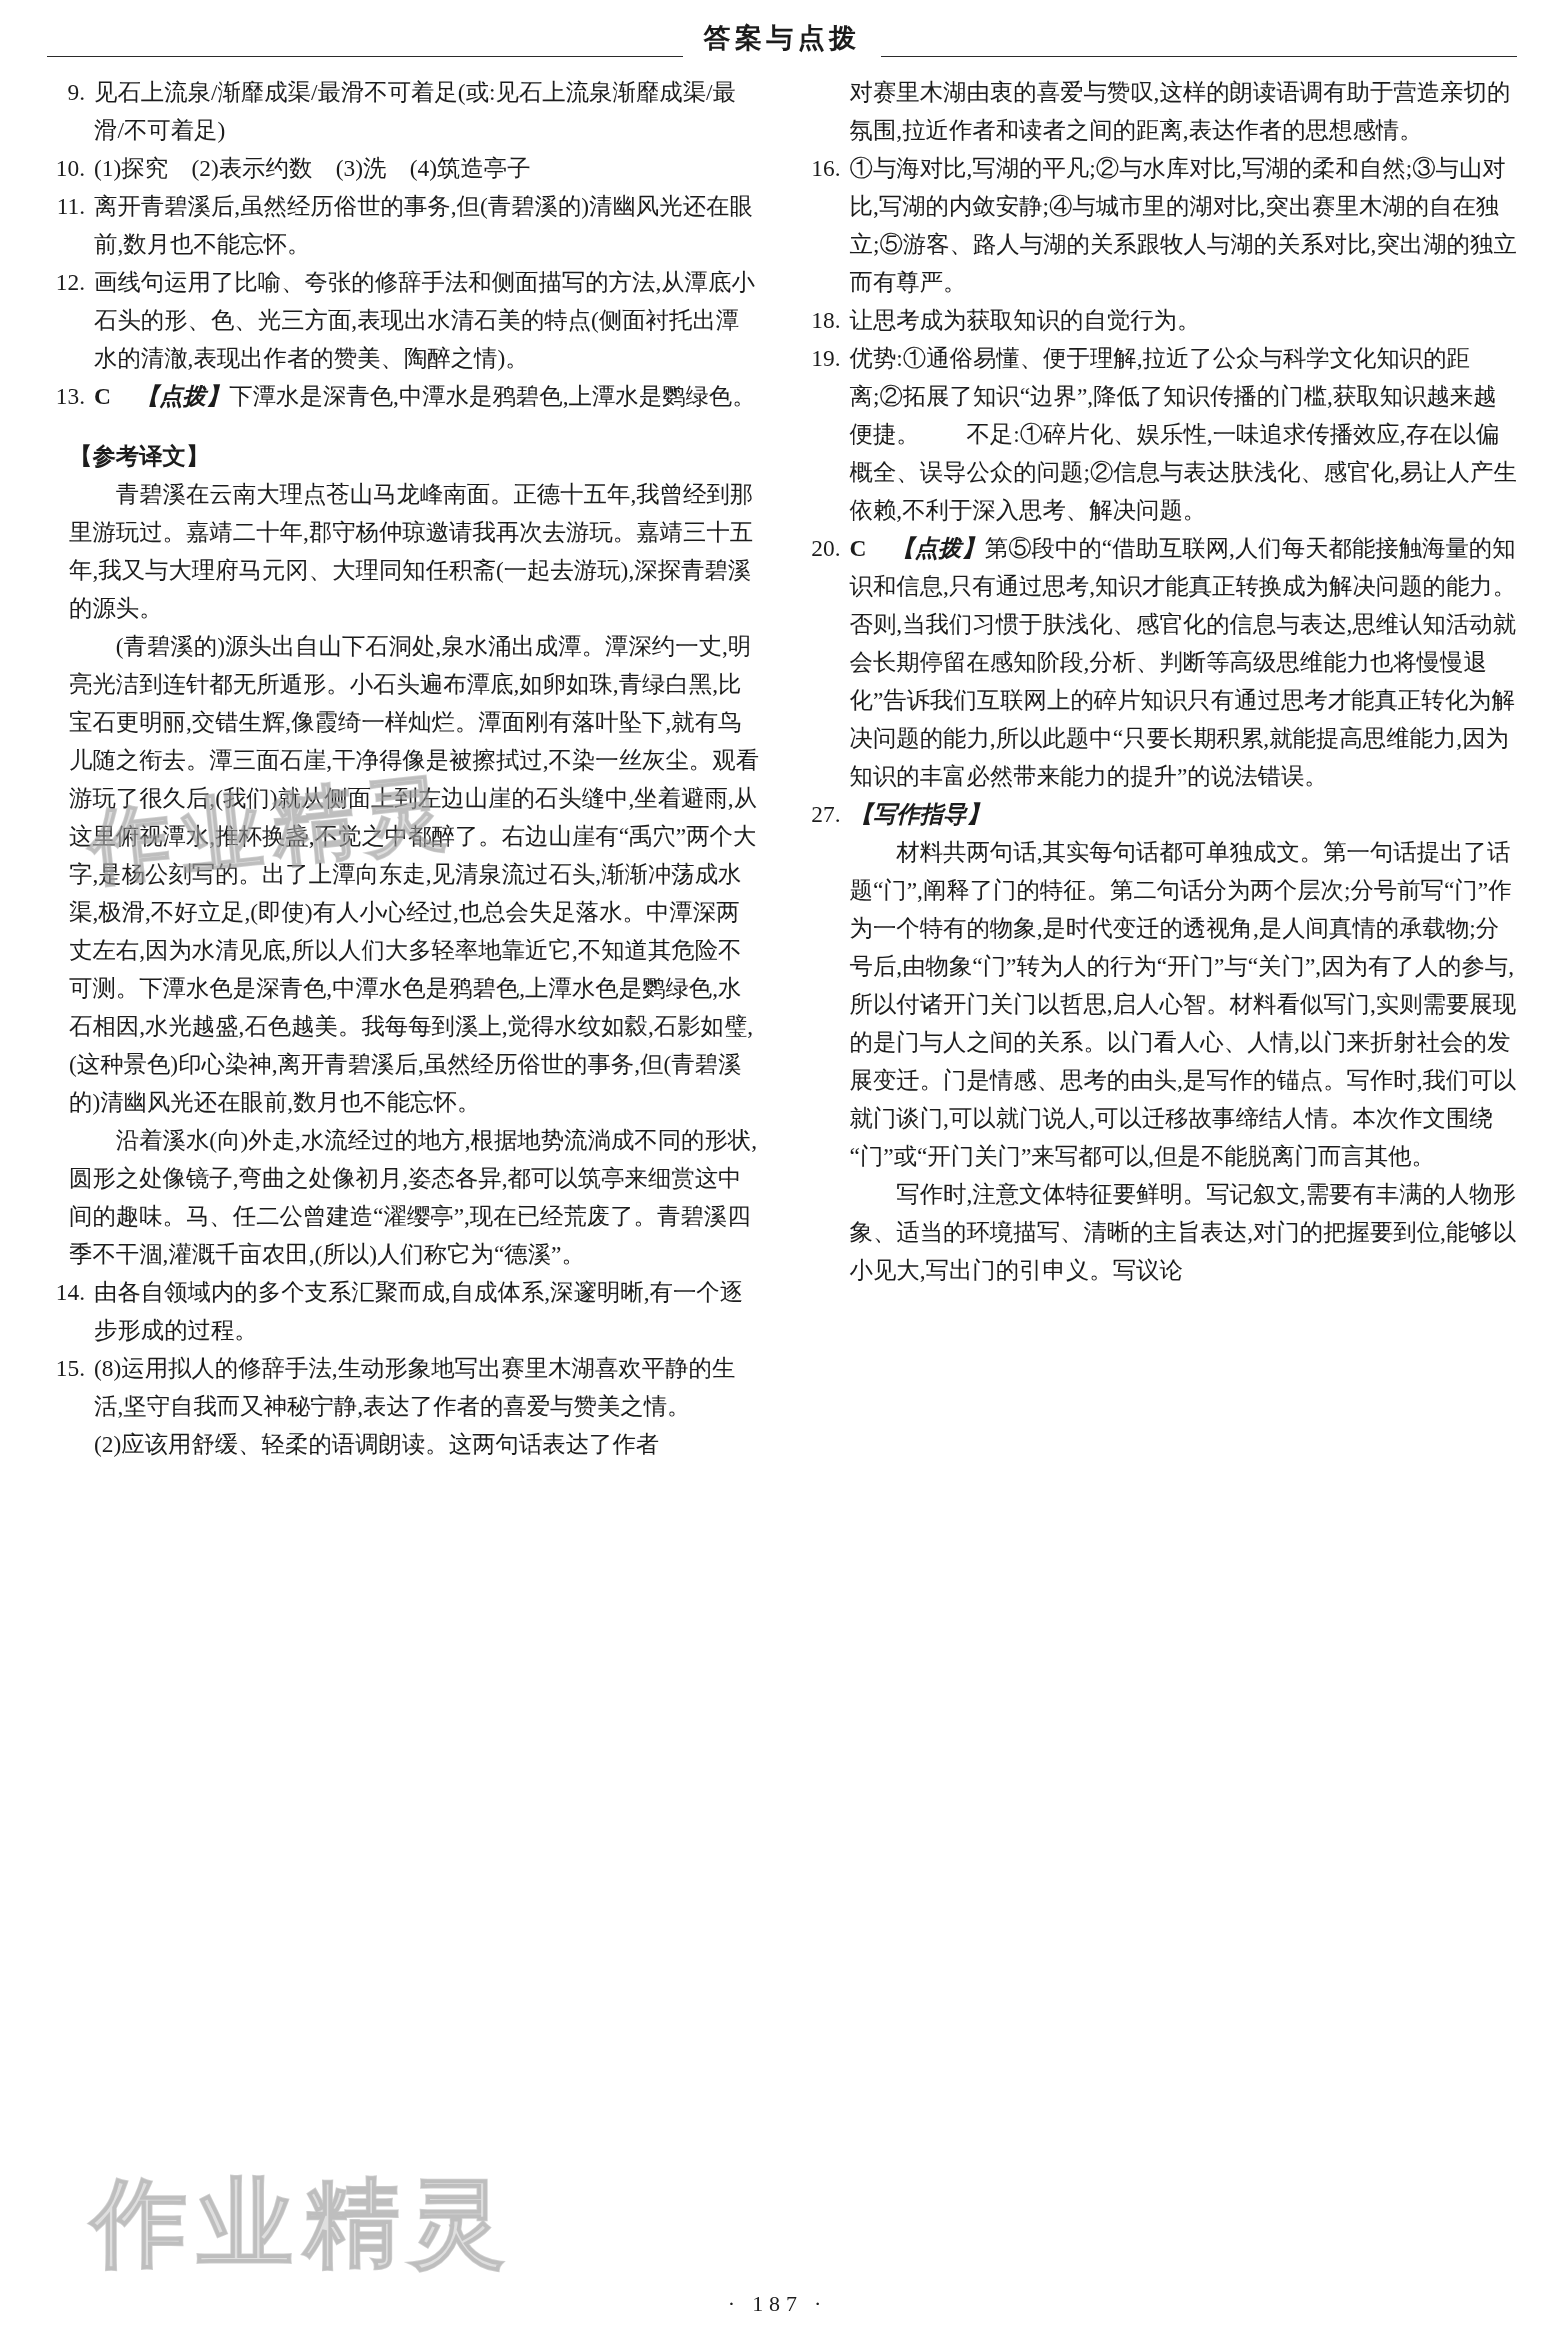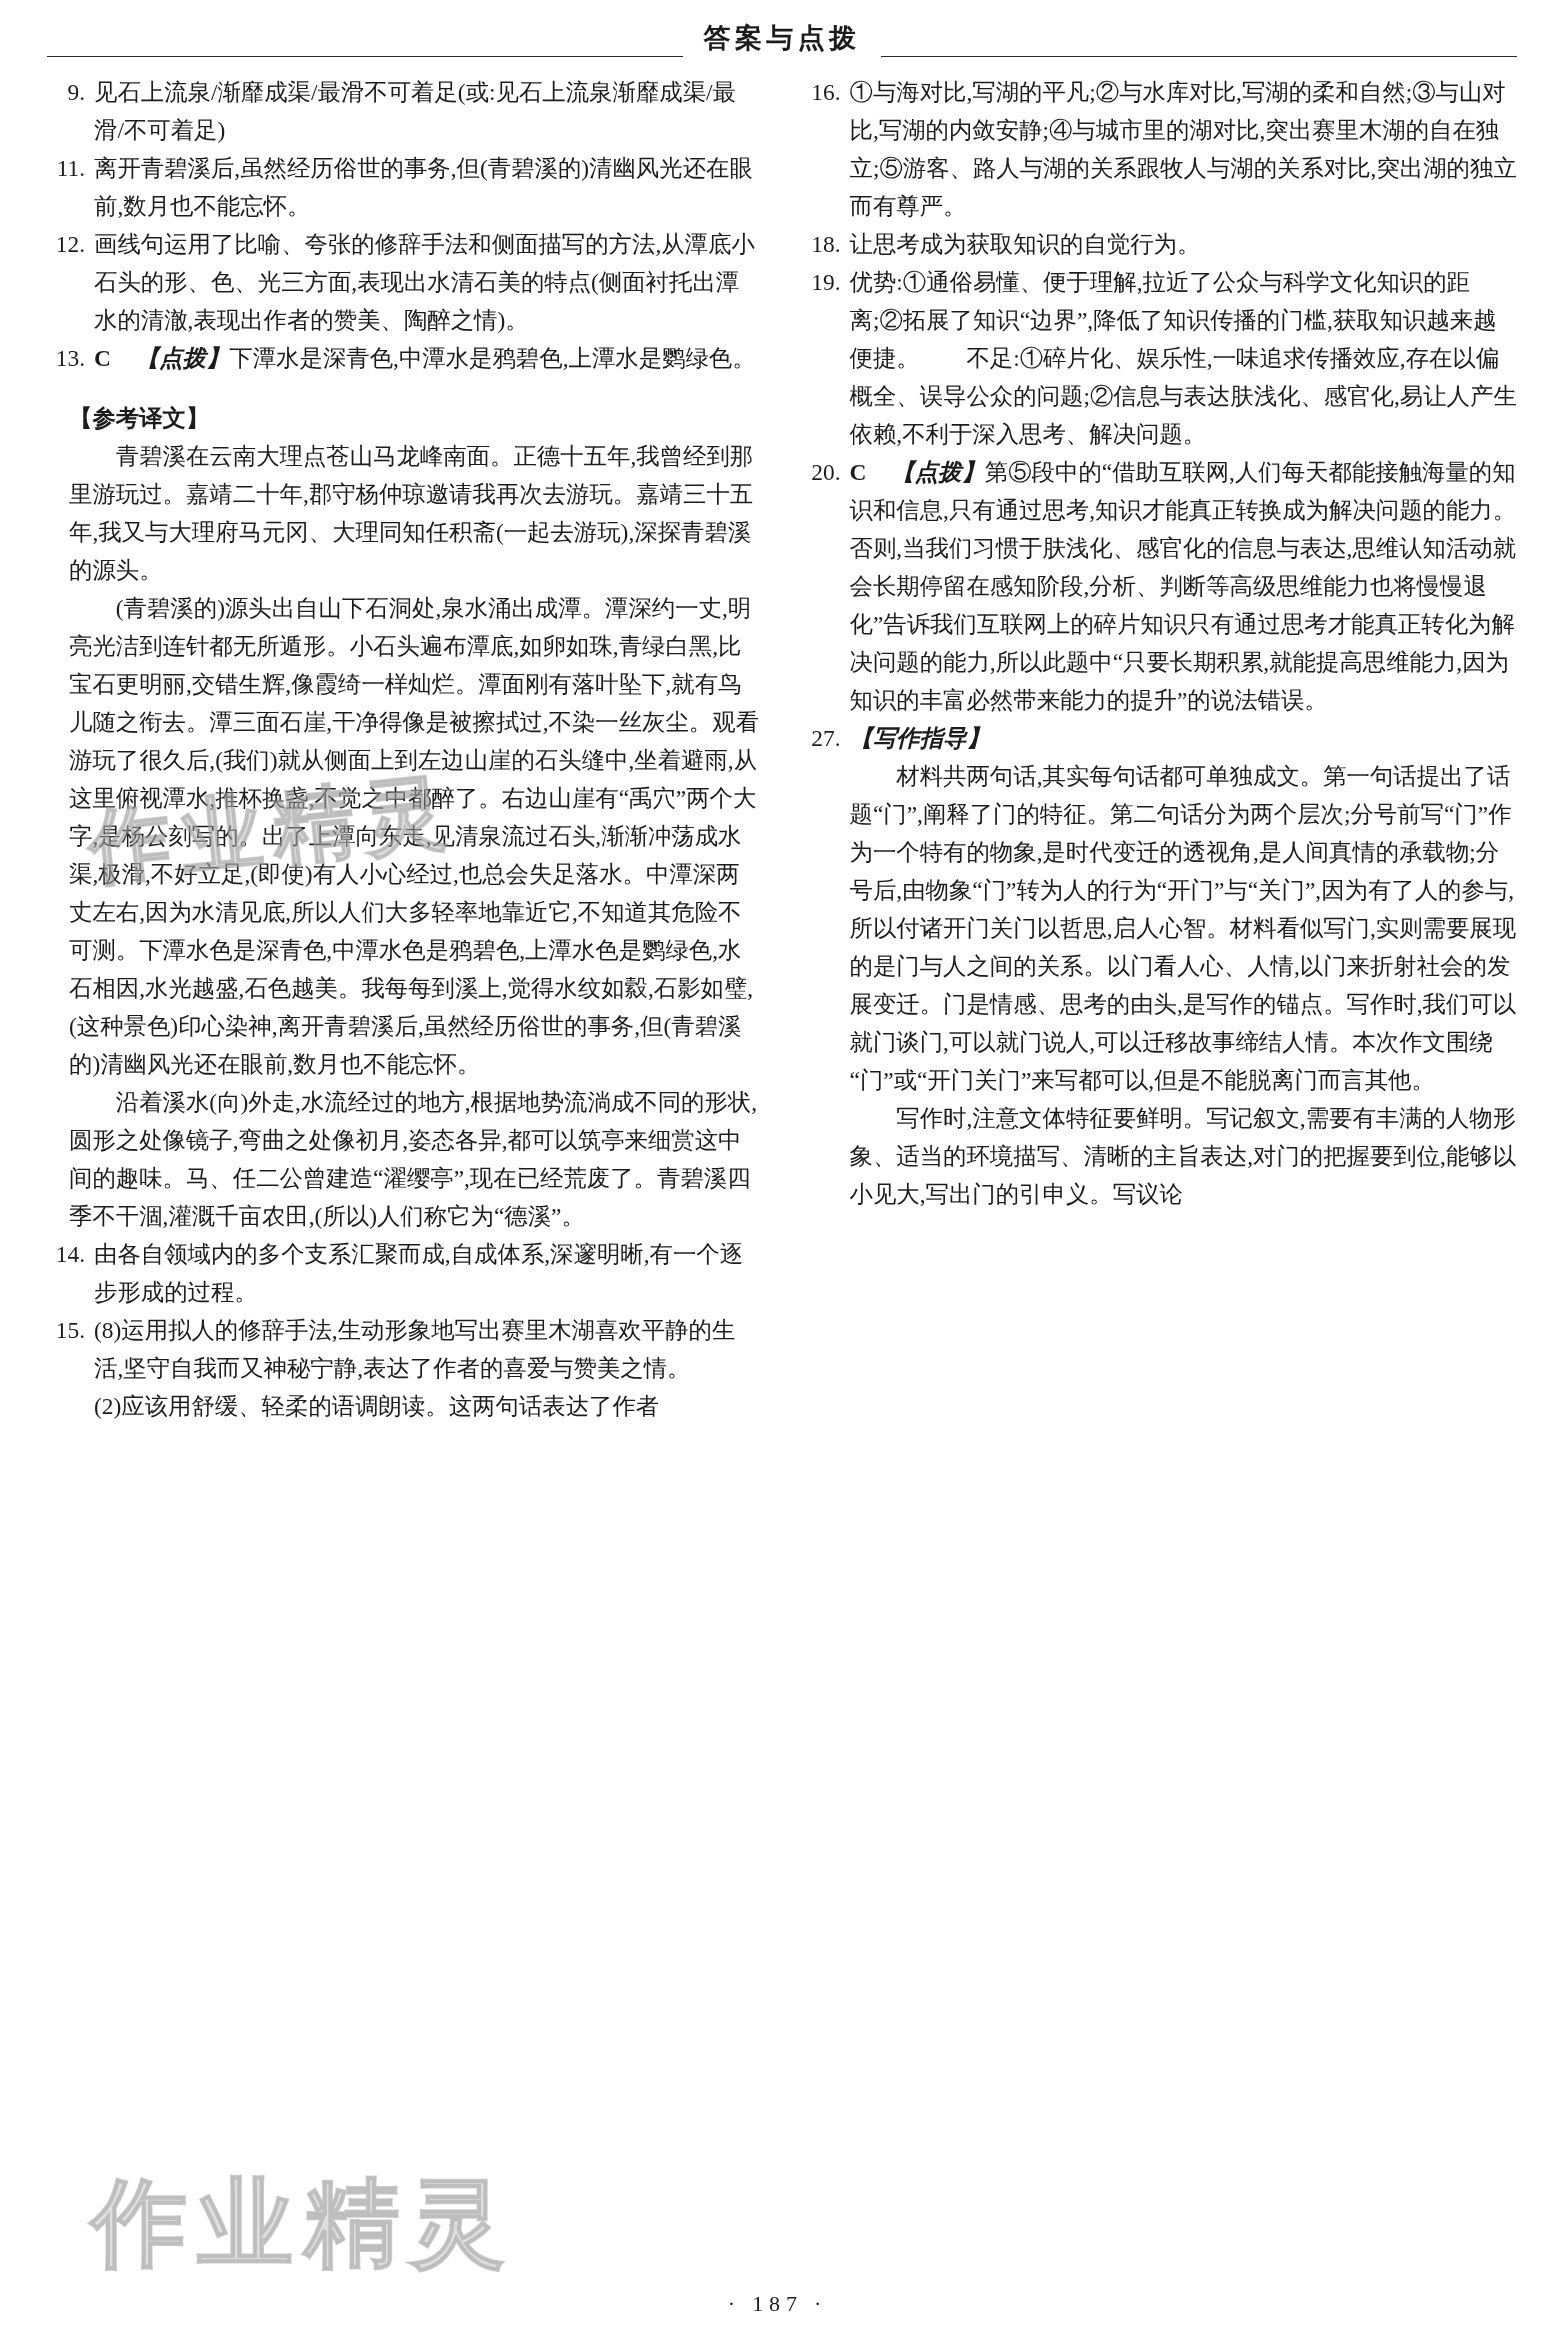--- a/index.html
+++ b/index.html
@@ -49,20 +49,24 @@
 
 <div class="columns">
 
   <div class="col">
 
     <div class="item">
       <span class="num">9.</span>
       <span>见石上流泉/渐靡成渠/最滑不可着足(或:见石上流泉渐靡成渠/最滑/不可着足)</span>
     </div>
 
+    <div class="item">
+      <span class="num">10.</span>
+      <span>(1)探究　(2)表示约数　(3)洗　(4)筑造亭子</span>
+    </div>
 
     <div class="item">
       <span class="num">11.</span>
       <span>离开青碧溪后,虽然经历俗世的事务,但(青碧溪的)清幽风光还在眼前,数月也不能忘怀。</span>
     </div>
 
     <div class="item">
       <span class="num">12.</span>
       <span>画线句运用了比喻、夸张的修辞手法和侧面描写的方法,从潭底小石头的形、色、光三方面,表现出水清石美的特点(侧面衬托出潭水的清澈,表现出作者的赞美、陶醉之情)。</span>
     </div>
@@ -88,20 +92,21 @@
     <div class="item">
       <span class="num">15.</span>
       <span>(8)运用拟人的修辞手法,生动形象地写出赛里木湖喜欢平静的生活,坚守自我而又神秘宁静,表达了作者的喜爱与赞美之情。</span>
       <div class="subpara">(2)应该用舒缓、轻柔的语调朗读。这两句话表达了作者</div>
     </div>
 
   </div>
 
   <div class="col">
 
+    <div class="cont">对赛里木湖由衷的喜爱与赞叹,这样的朗读语调有助于营造亲切的氛围,拉近作者和读者之间的距离,表达作者的思想感情。</div>
 
     <div class="item">
       <span class="num">16.</span>
       <span>①与海对比,写湖的平凡;②与水库对比,写湖的柔和自然;③与山对比,写湖的内敛安静;④与城市里的湖对比,突出赛里木湖的自在独立;⑤游客、路人与湖的关系跟牧人与湖的关系对比,突出湖的独立而有尊严。</span>
     </div>
 
 
     <div class="item">
       <span class="num">18.</span>
       <span>让思考成为获取知识的自觉行为。</span>

